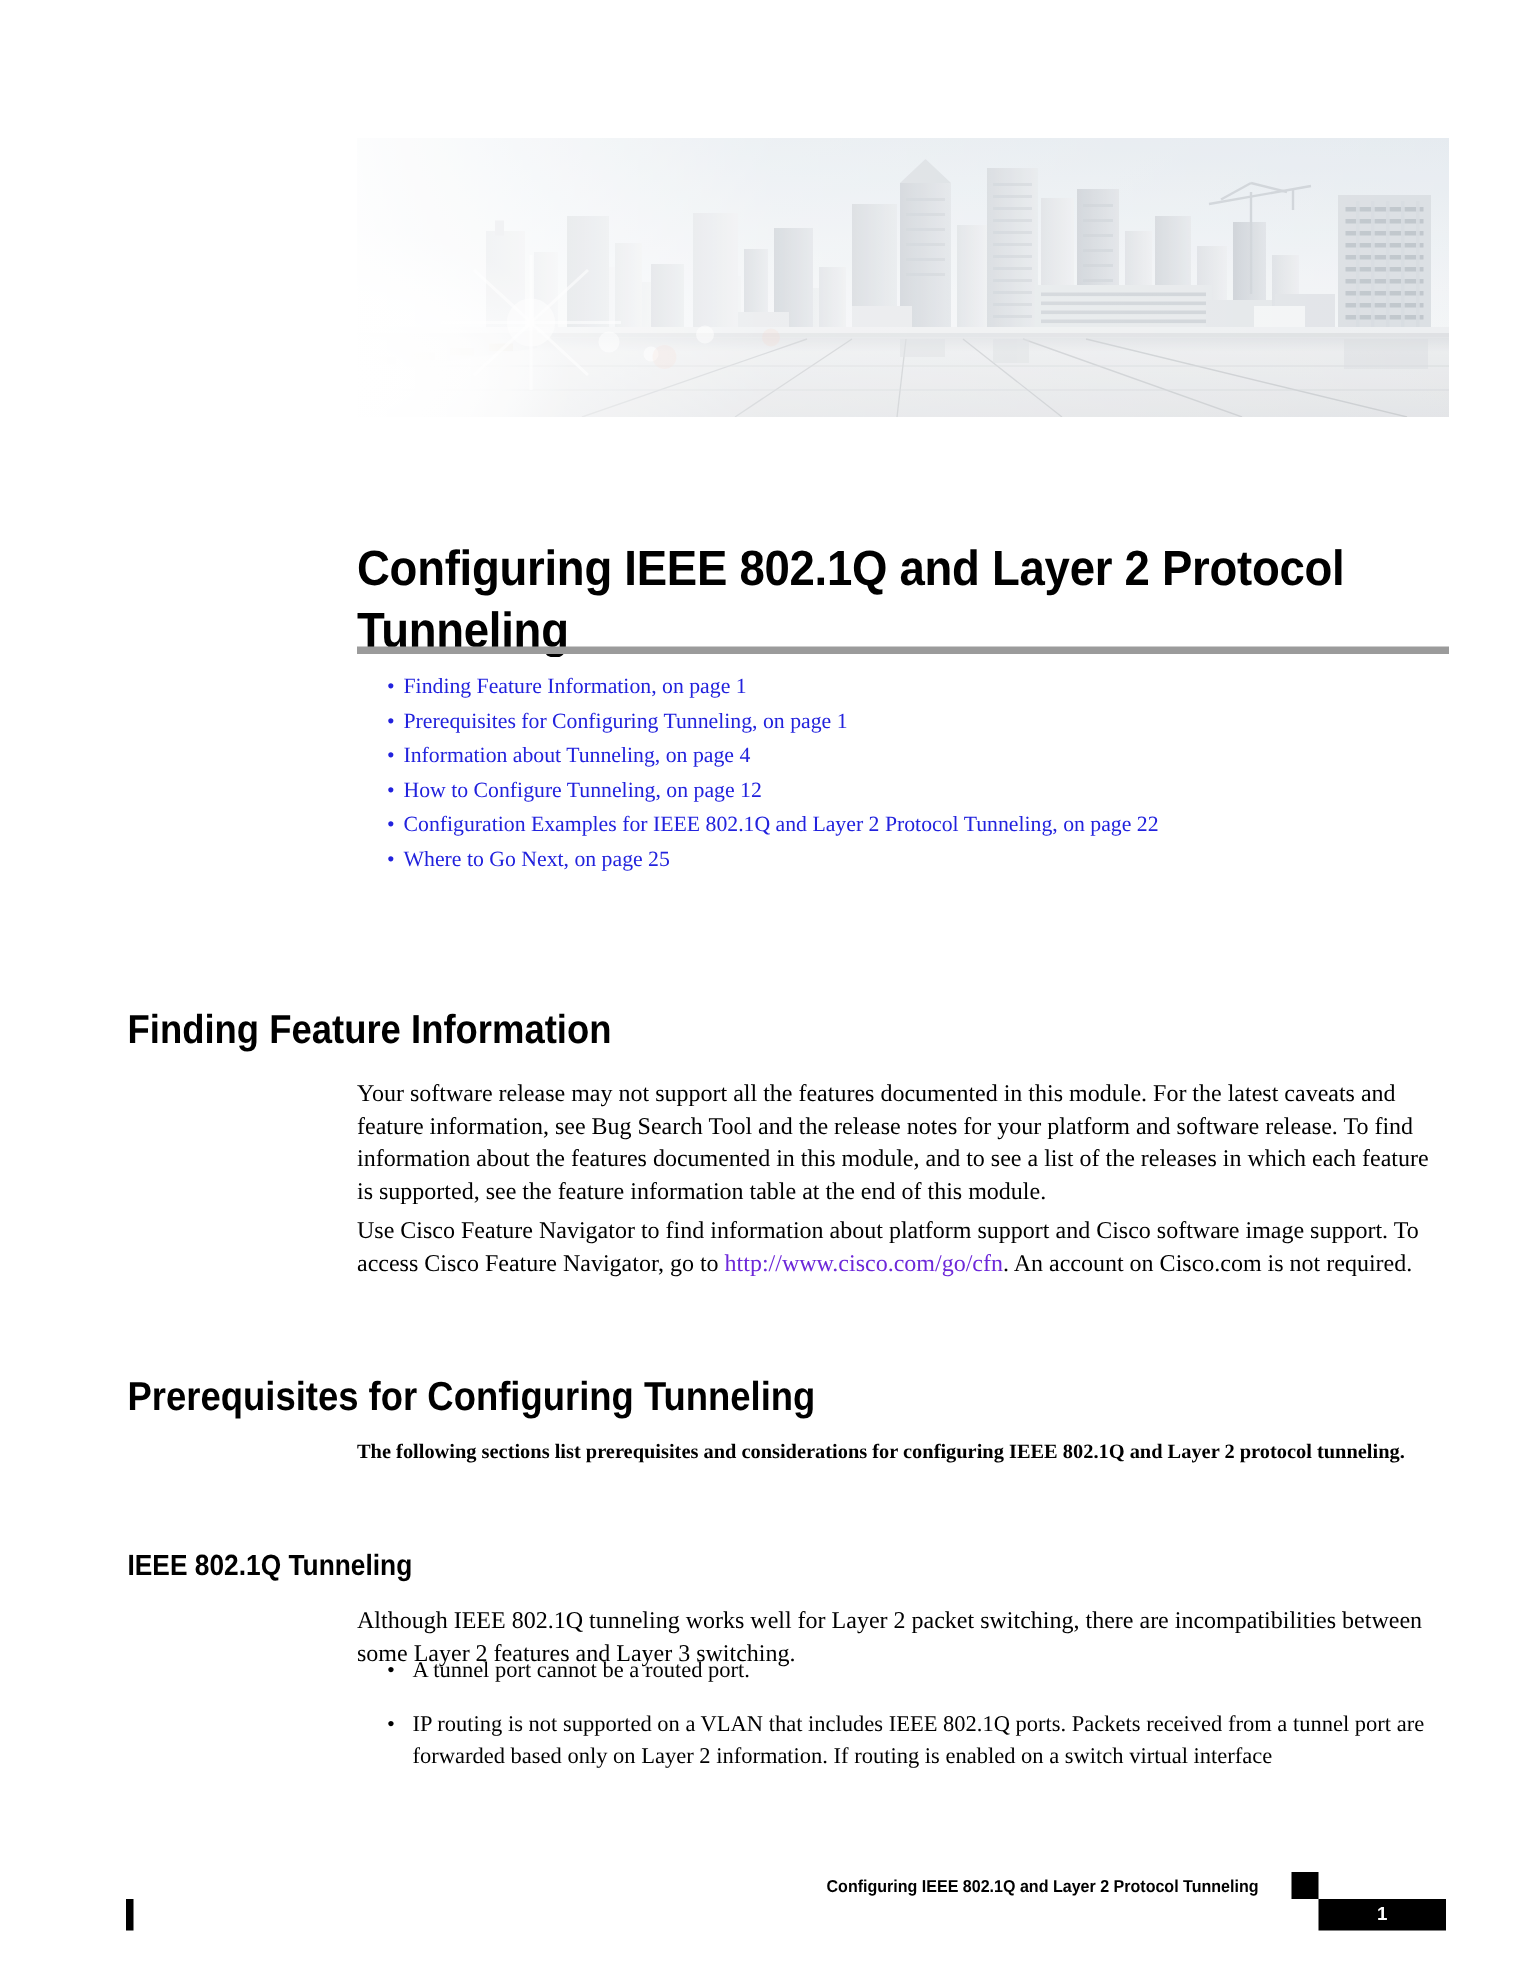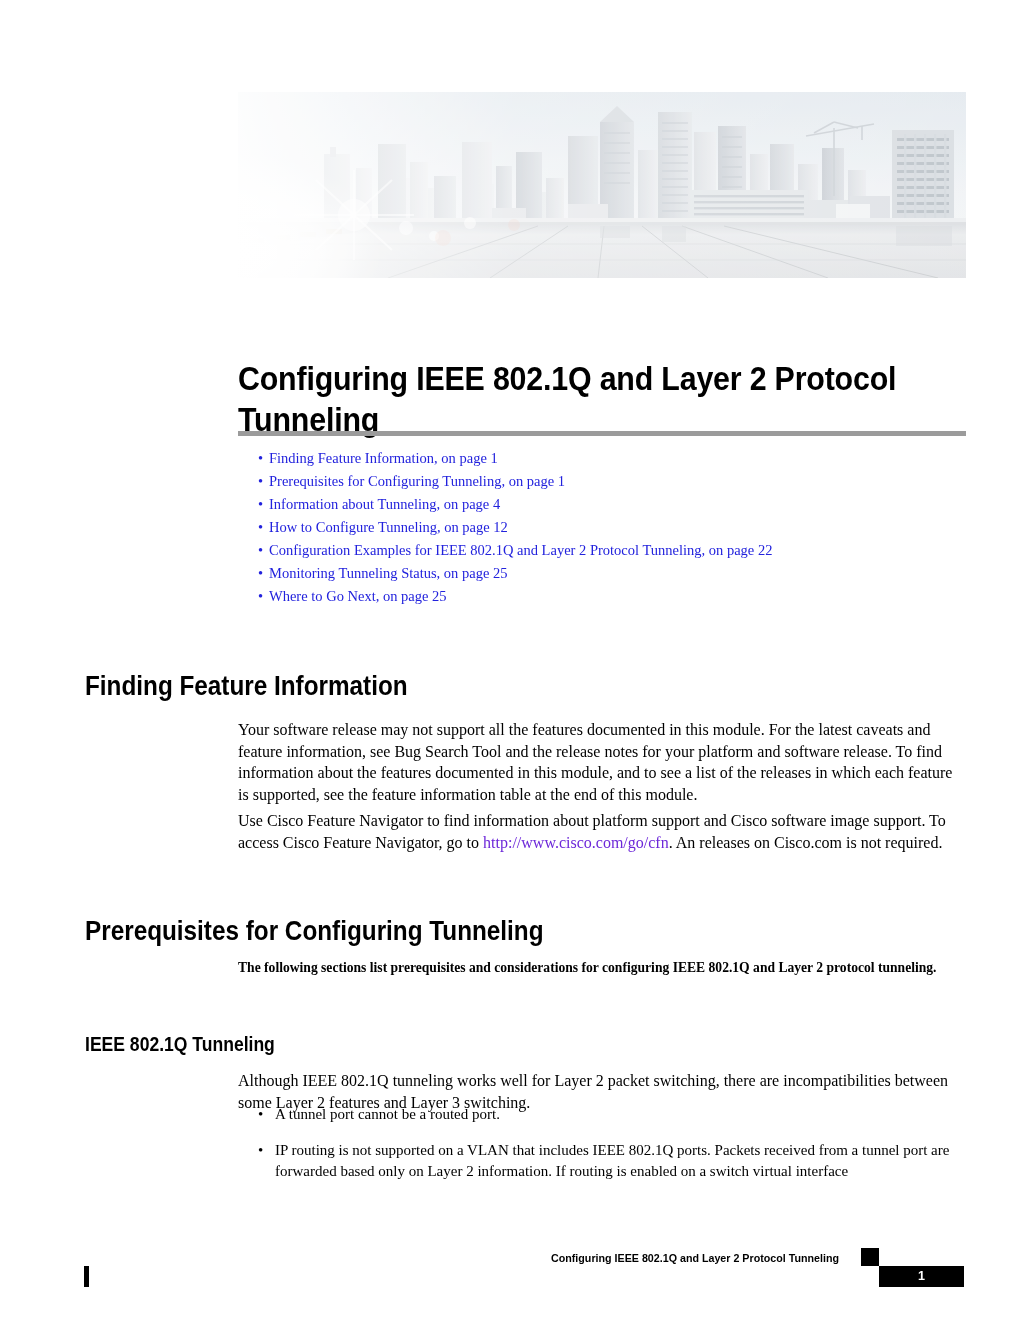--- a/index.html
+++ b/index.html
@@ -425,32 +425,29 @@
     <li>
       <span class="bullet">•</span><a href="#">Information about Tunneling, on page 4</a>
     </li>
     <li>
       <span class="bullet">•</span><a href="#">How to Configure Tunneling, on page 12</a>
     </li>
     <li>
       <span class="bullet">•</span><a href="#">Configuration Examples for IEEE 802.1Q and Layer 2 Protocol Tunneling, on page 22</a>
     </li>
     <li>
-      <span class="bullet">•</span><a href="#">Monitoring Tunneling Status, on page 25</a>
-    </li>
-    <li>
       <span class="bullet">•</span><a href="#">Where to Go Next, on page 25</a>
     </li>
   </ul>
 
   <h2 class="h1" style="top:648px;">Finding Feature Information</h2>
 
   <p class="para" style="top:703px;">Your software release may not support all the features documented in this module. For the latest caveats and feature information, see Bug Search Tool and the release notes for your platform and software release. To find information about the features documented in this module, and to see a list of the releases in which each feature is supported, see the feature information table at the end of this module.</p>
 
-  <p class="para" style="top:794px;"><span>Use Cisco Feature Navigator to find information about platform support and Cisco software image support. To access Cisco Feature Navigator, go to </span><a href="#">http://www.cisco.com/go/cfn</a><span>. An releases on Cisco.com is not required.</span></p>
+  <p class="para" style="top:794px;"><span>Use Cisco Feature Navigator to find information about platform support and Cisco software image support. To access Cisco Feature Navigator, go to </span><a href="#">http://www.cisco.com/go/cfn</a><span>. An account on Cisco.com is not required.</span></p>
 
   <h2 class="h1" style="top:893px;">Prerequisites for Configuring Tunneling</h2>
 
   <p class="para para-small" style="top:944px;font-weight:bold;">The following sections list prerequisites and considerations for configuring IEEE 802.1Q and Layer 2 protocol tunneling.</p>
 
   <h3 class="h2" style="top:1012px;">IEEE 802.1Q Tunneling</h3>
 
   <p class="para" style="top:1054px;">Although IEEE 802.1Q tunneling works well for Layer 2 packet switching, there are incompatibilities between some Layer 2 features and Layer 3 switching.</p>
 
   <ul class="body-bullets" style="top:1104px;">

